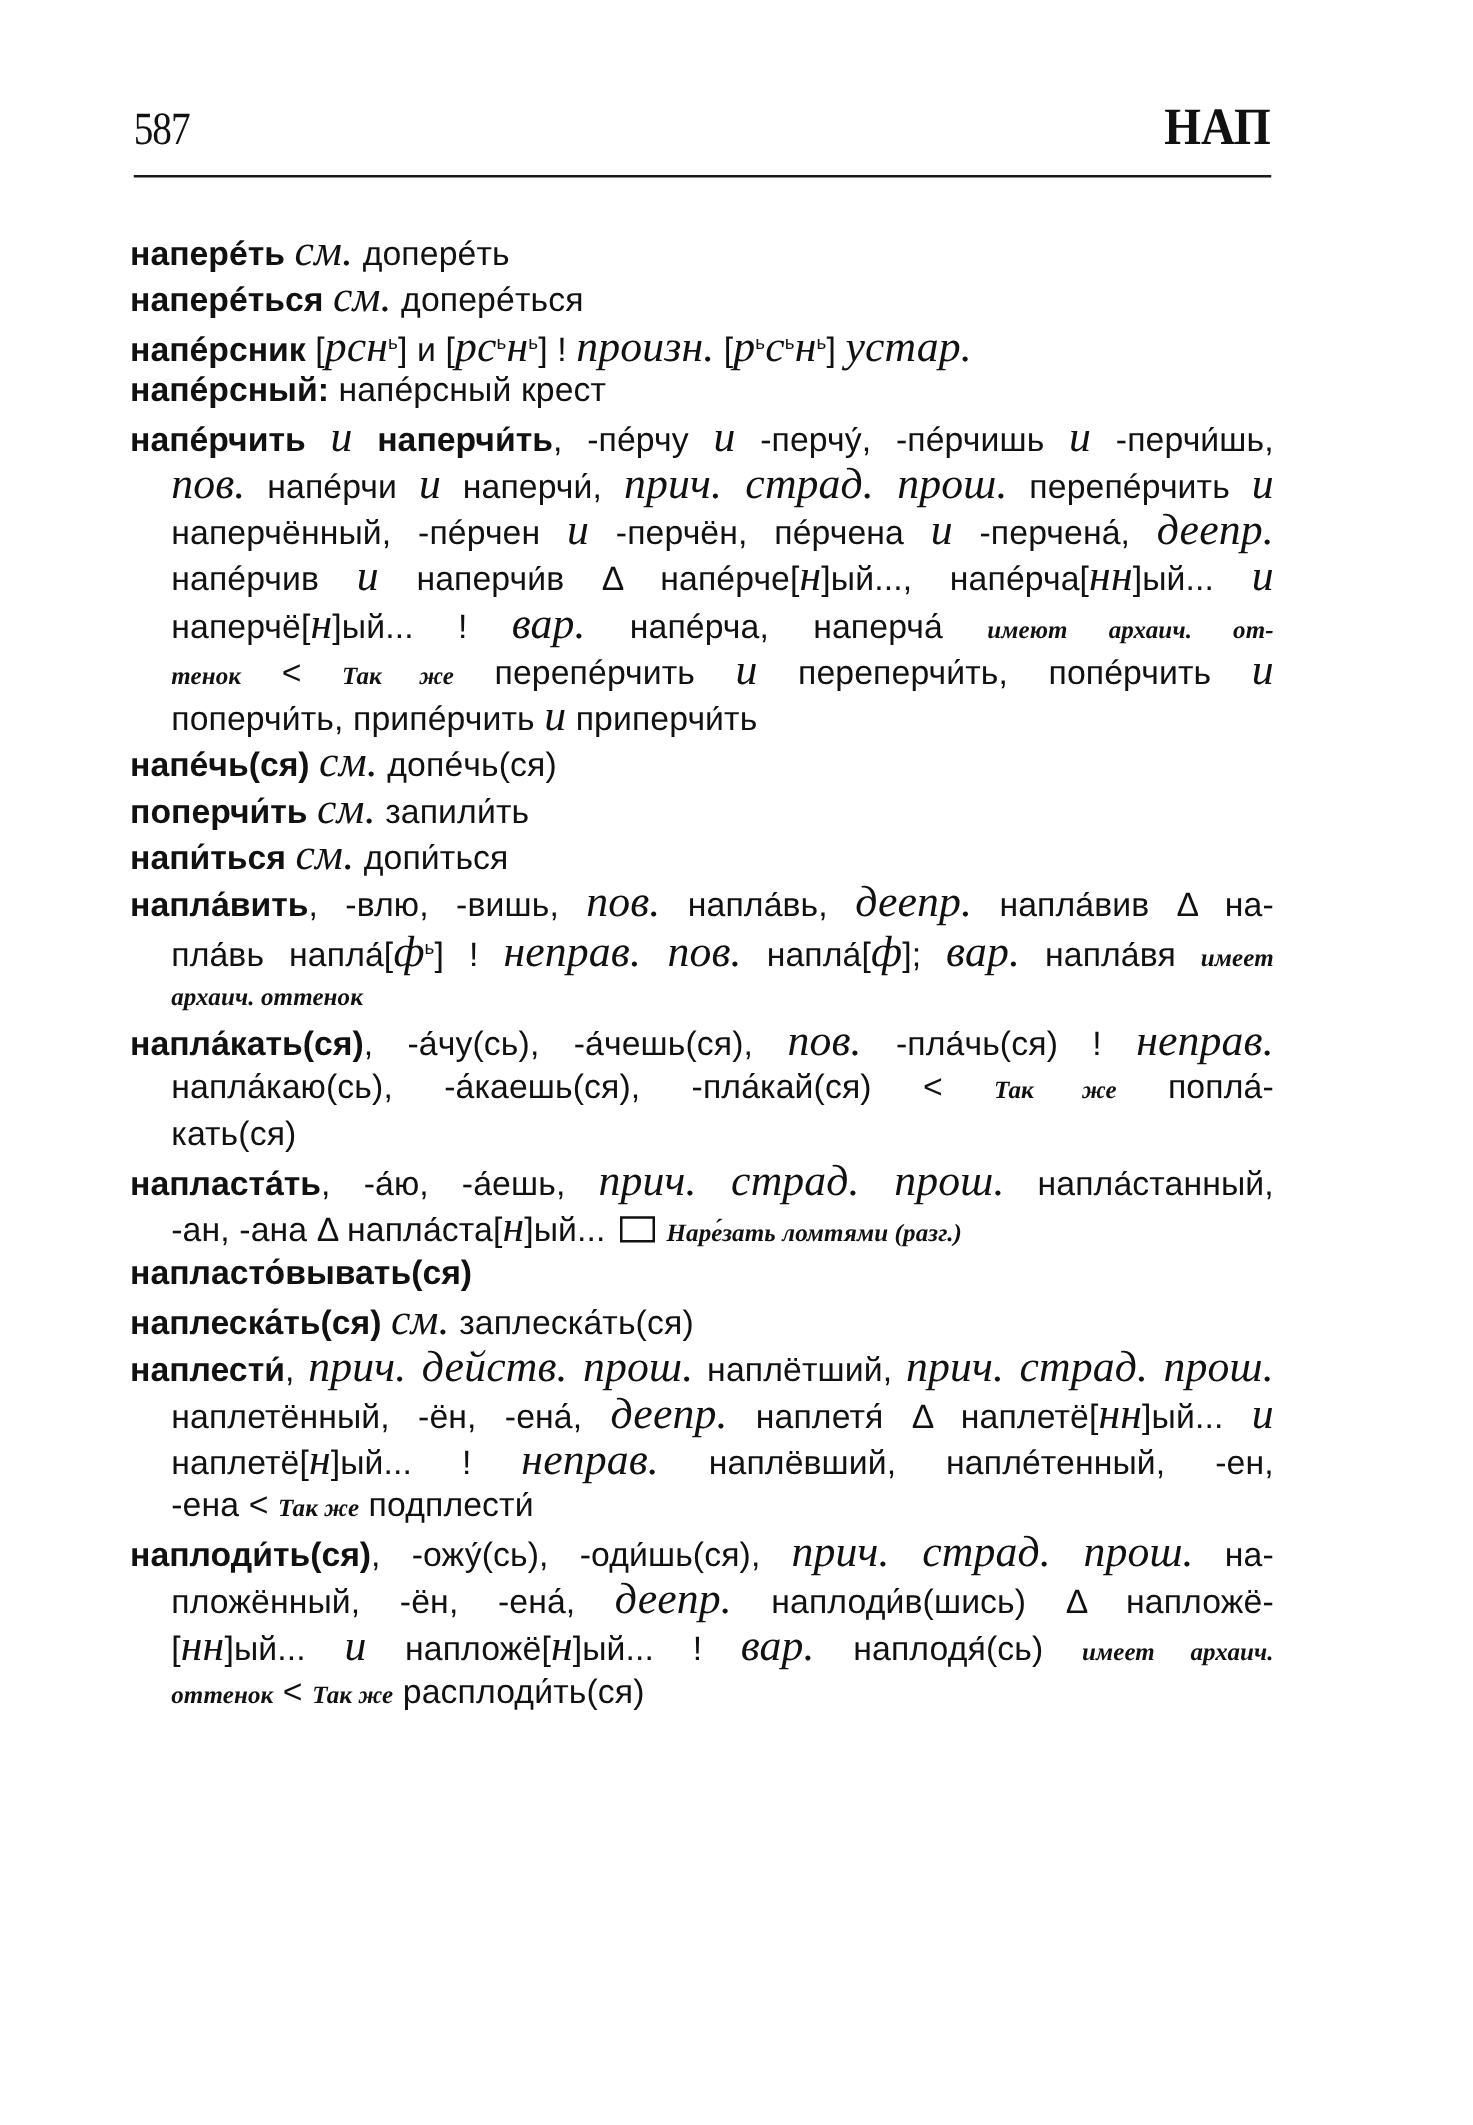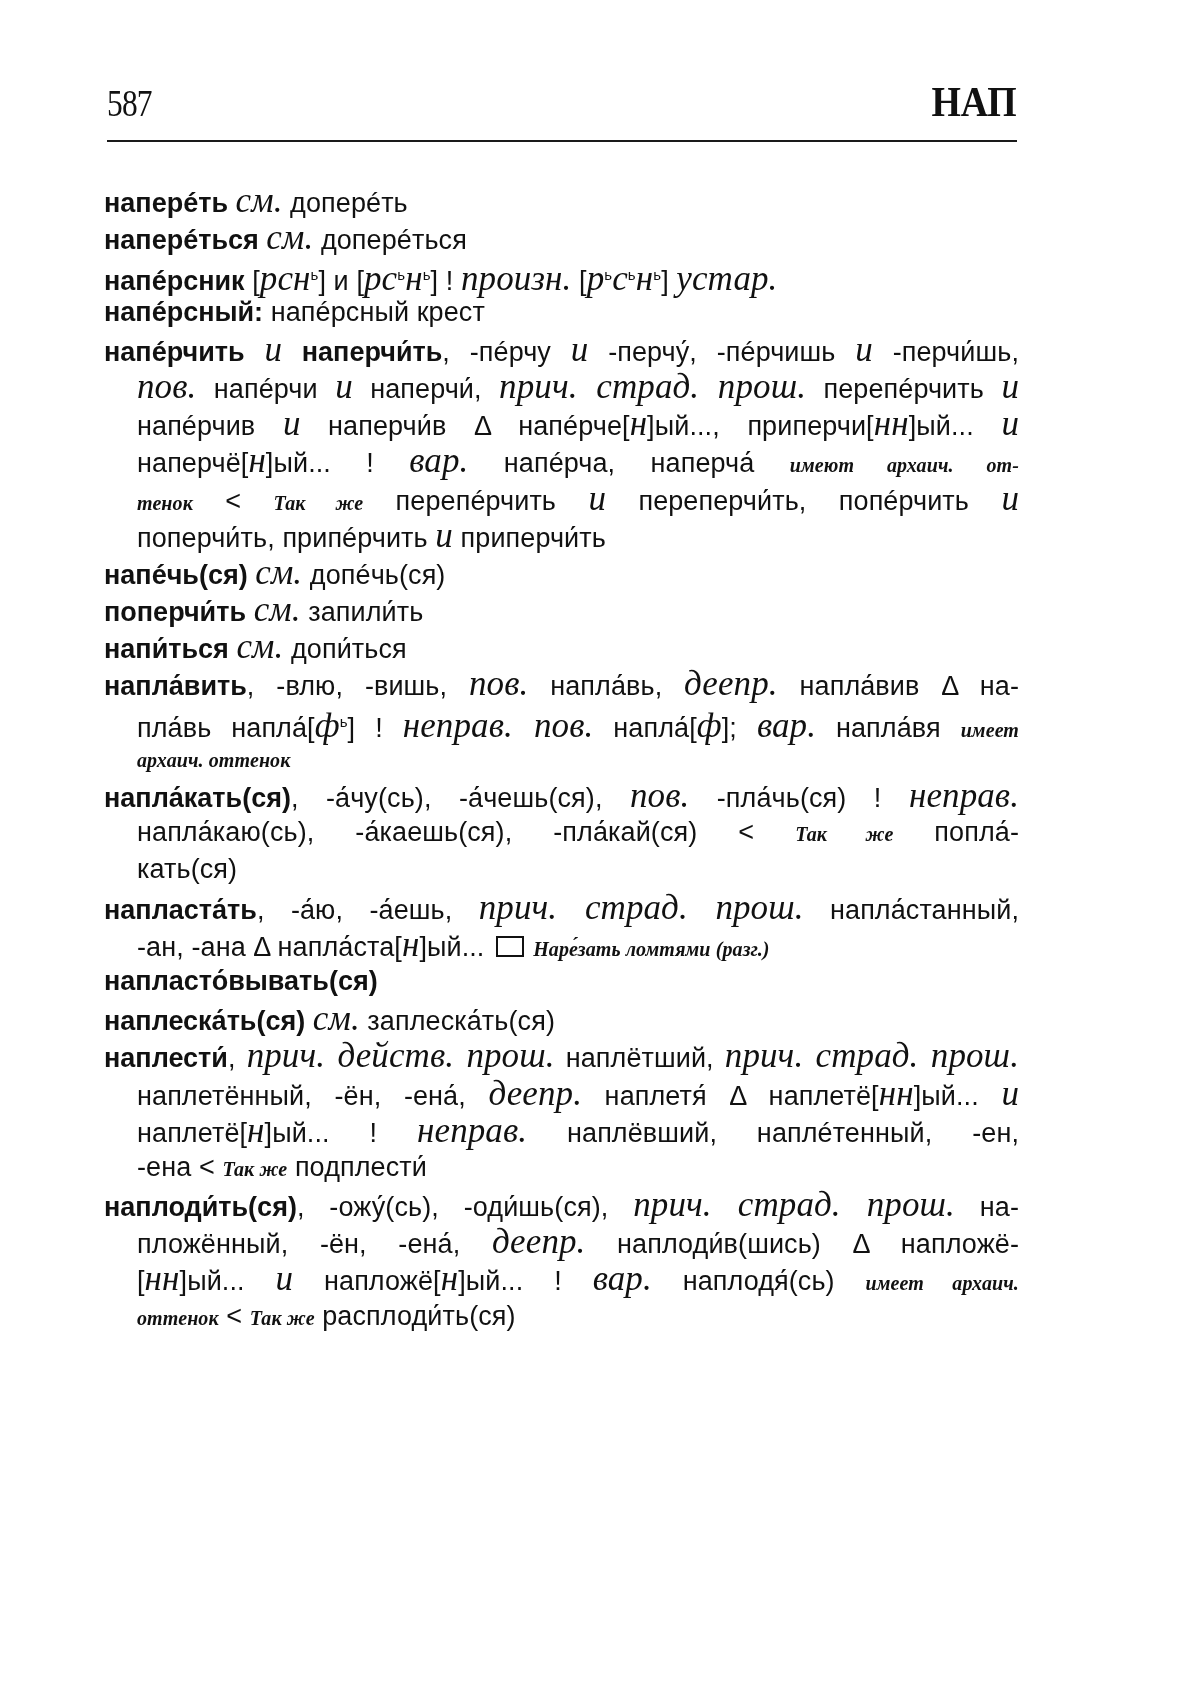--- a/index.html
+++ b/index.html
@@ -128,21 +128,22 @@
       </div>
       <div class="entry">
         <div class="line"><span class="seg-h">напéрсник</span><span class="seg-n"> [</span><span class="seg-i">рсн</span><span class="seg-sup">ь</span><span class="seg-n">] и [</span><span class="seg-i">рс</span><span class="seg-sup">ь</span><span class="seg-i">н</span><span class="seg-sup">ь</span><span class="seg-n">] ! </span><span class="seg-i">произн.</span><span class="seg-n"> [</span><span class="seg-i">р</span><span class="seg-sup">ь</span><span class="seg-i">с</span><span class="seg-sup">ь</span><span class="seg-i">н</span><span class="seg-sup">ь</span><span class="seg-n">] </span><span class="seg-i">устар.</span></div>
       </div>
       <div class="entry">
         <div class="line"><span class="seg-h">напéрсный:</span><span class="seg-n"> напéрсный крест</span></div>
       </div>
       <div class="entry">
         <div class="line justify"><span class="seg-h">напéрчить</span><span class="seg-n"> </span><span class="seg-i">и</span><span class="seg-n"> </span><span class="seg-h">наперчи́ть</span><span class="seg-n">, -пéрчу </span><span class="seg-i">и</span><span class="seg-n"> -перчу́, -пéрчишь </span><span class="seg-i">и</span><span class="seg-n"> -перчи́шь,</span></div>
         <div class="line cont justify"><span class="seg-i">пов.</span><span class="seg-n"> напéрчи </span><span class="seg-i">и</span><span class="seg-n"> наперчи́, </span><span class="seg-i">прич. страд. прош.</span><span class="seg-n"> перепéрчить </span><span class="seg-i">и</span></div>
-        <div class="line cont justify"><span class="seg-n">напéрчив </span><span class="seg-i">и</span><span class="seg-n"> наперчи́в Δ напéрче[</span><span class="seg-i">н</span><span class="seg-n">]ый..., приперчи[</span><span class="seg-i">нн</span><span class="seg-n">]ый... </span><span class="seg-i">и</span></div>
+        <div class="line cont justify"><span class="seg-n">наперчённый, -пéрчен </span><span class="seg-i">и</span><span class="seg-n"> -перчён, пéрчена </span><span class="seg-i">и</span><span class="seg-n"> -перчена́, </span><span class="seg-i">деепр.</span></div>
+        <div class="line cont justify"><span class="seg-n">напéрчив </span><span class="seg-i">и</span><span class="seg-n"> наперчи́в Δ напéрче[</span><span class="seg-i">н</span><span class="seg-n">]ый..., напéрча[</span><span class="seg-i">нн</span><span class="seg-n">]ый... </span><span class="seg-i">и</span></div>
         <div class="line cont justify"><span class="seg-n">наперчё[</span><span class="seg-i">н</span><span class="seg-n">]ый... ! </span><span class="seg-i">вар.</span><span class="seg-n"> напéрча, наперча́ </span><span class="seg-bi">имеют архаич. от-</span></div>
         <div class="line cont justify"><span class="seg-bi">тенок</span><span class="seg-n"> &lt; </span><span class="seg-bi">Так же</span><span class="seg-n"> перепéрчить </span><span class="seg-i">и</span><span class="seg-n"> переперчи́ть, попéрчить </span><span class="seg-i">и</span></div>
         <div class="line cont"><span class="seg-n">поперчи́ть, припéрчить </span><span class="seg-i">и</span><span class="seg-n"> приперчи́ть</span></div>
       </div>
       <div class="entry">
         <div class="line"><span class="seg-h">напéчь(ся)</span><span class="seg-n"> </span><span class="seg-i">см.</span><span class="seg-n"> допéчь(ся)</span></div>
       </div>
       <div class="entry">
         <div class="line"><span class="seg-h">поперчи́ть</span><span class="seg-n"> </span><span class="seg-i">см.</span><span class="seg-n"> запили́ть</span></div>
       </div>

